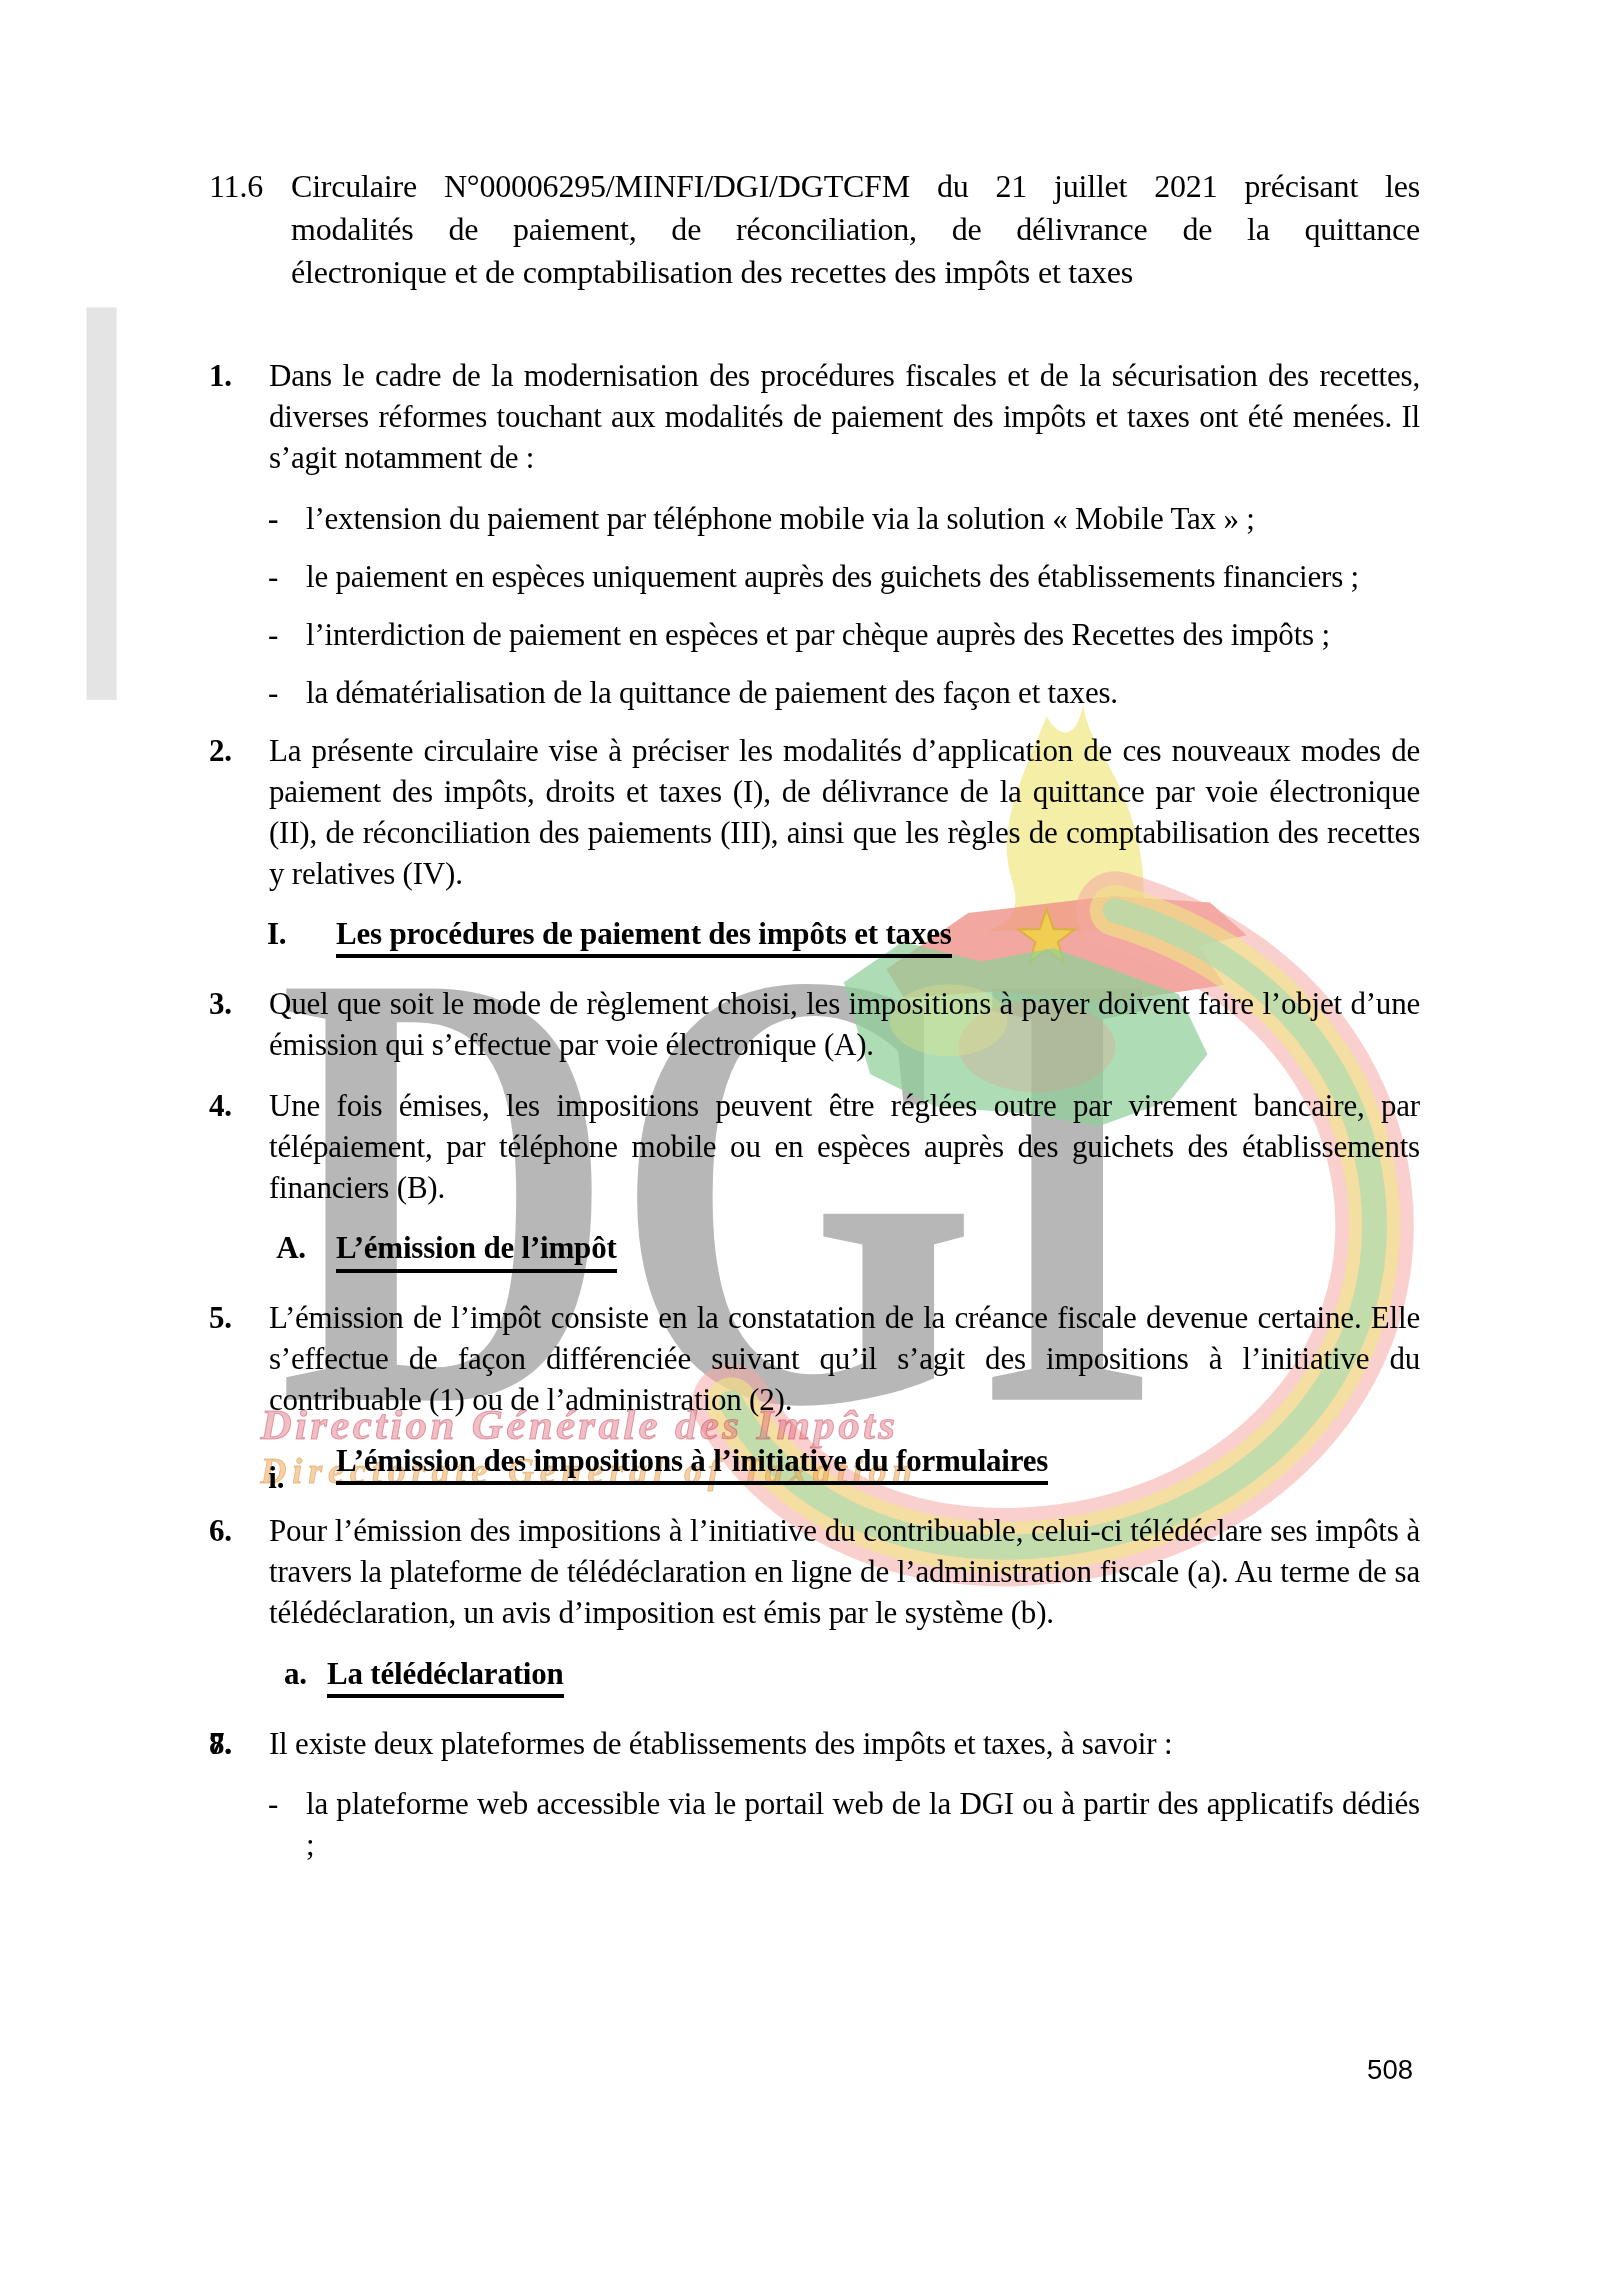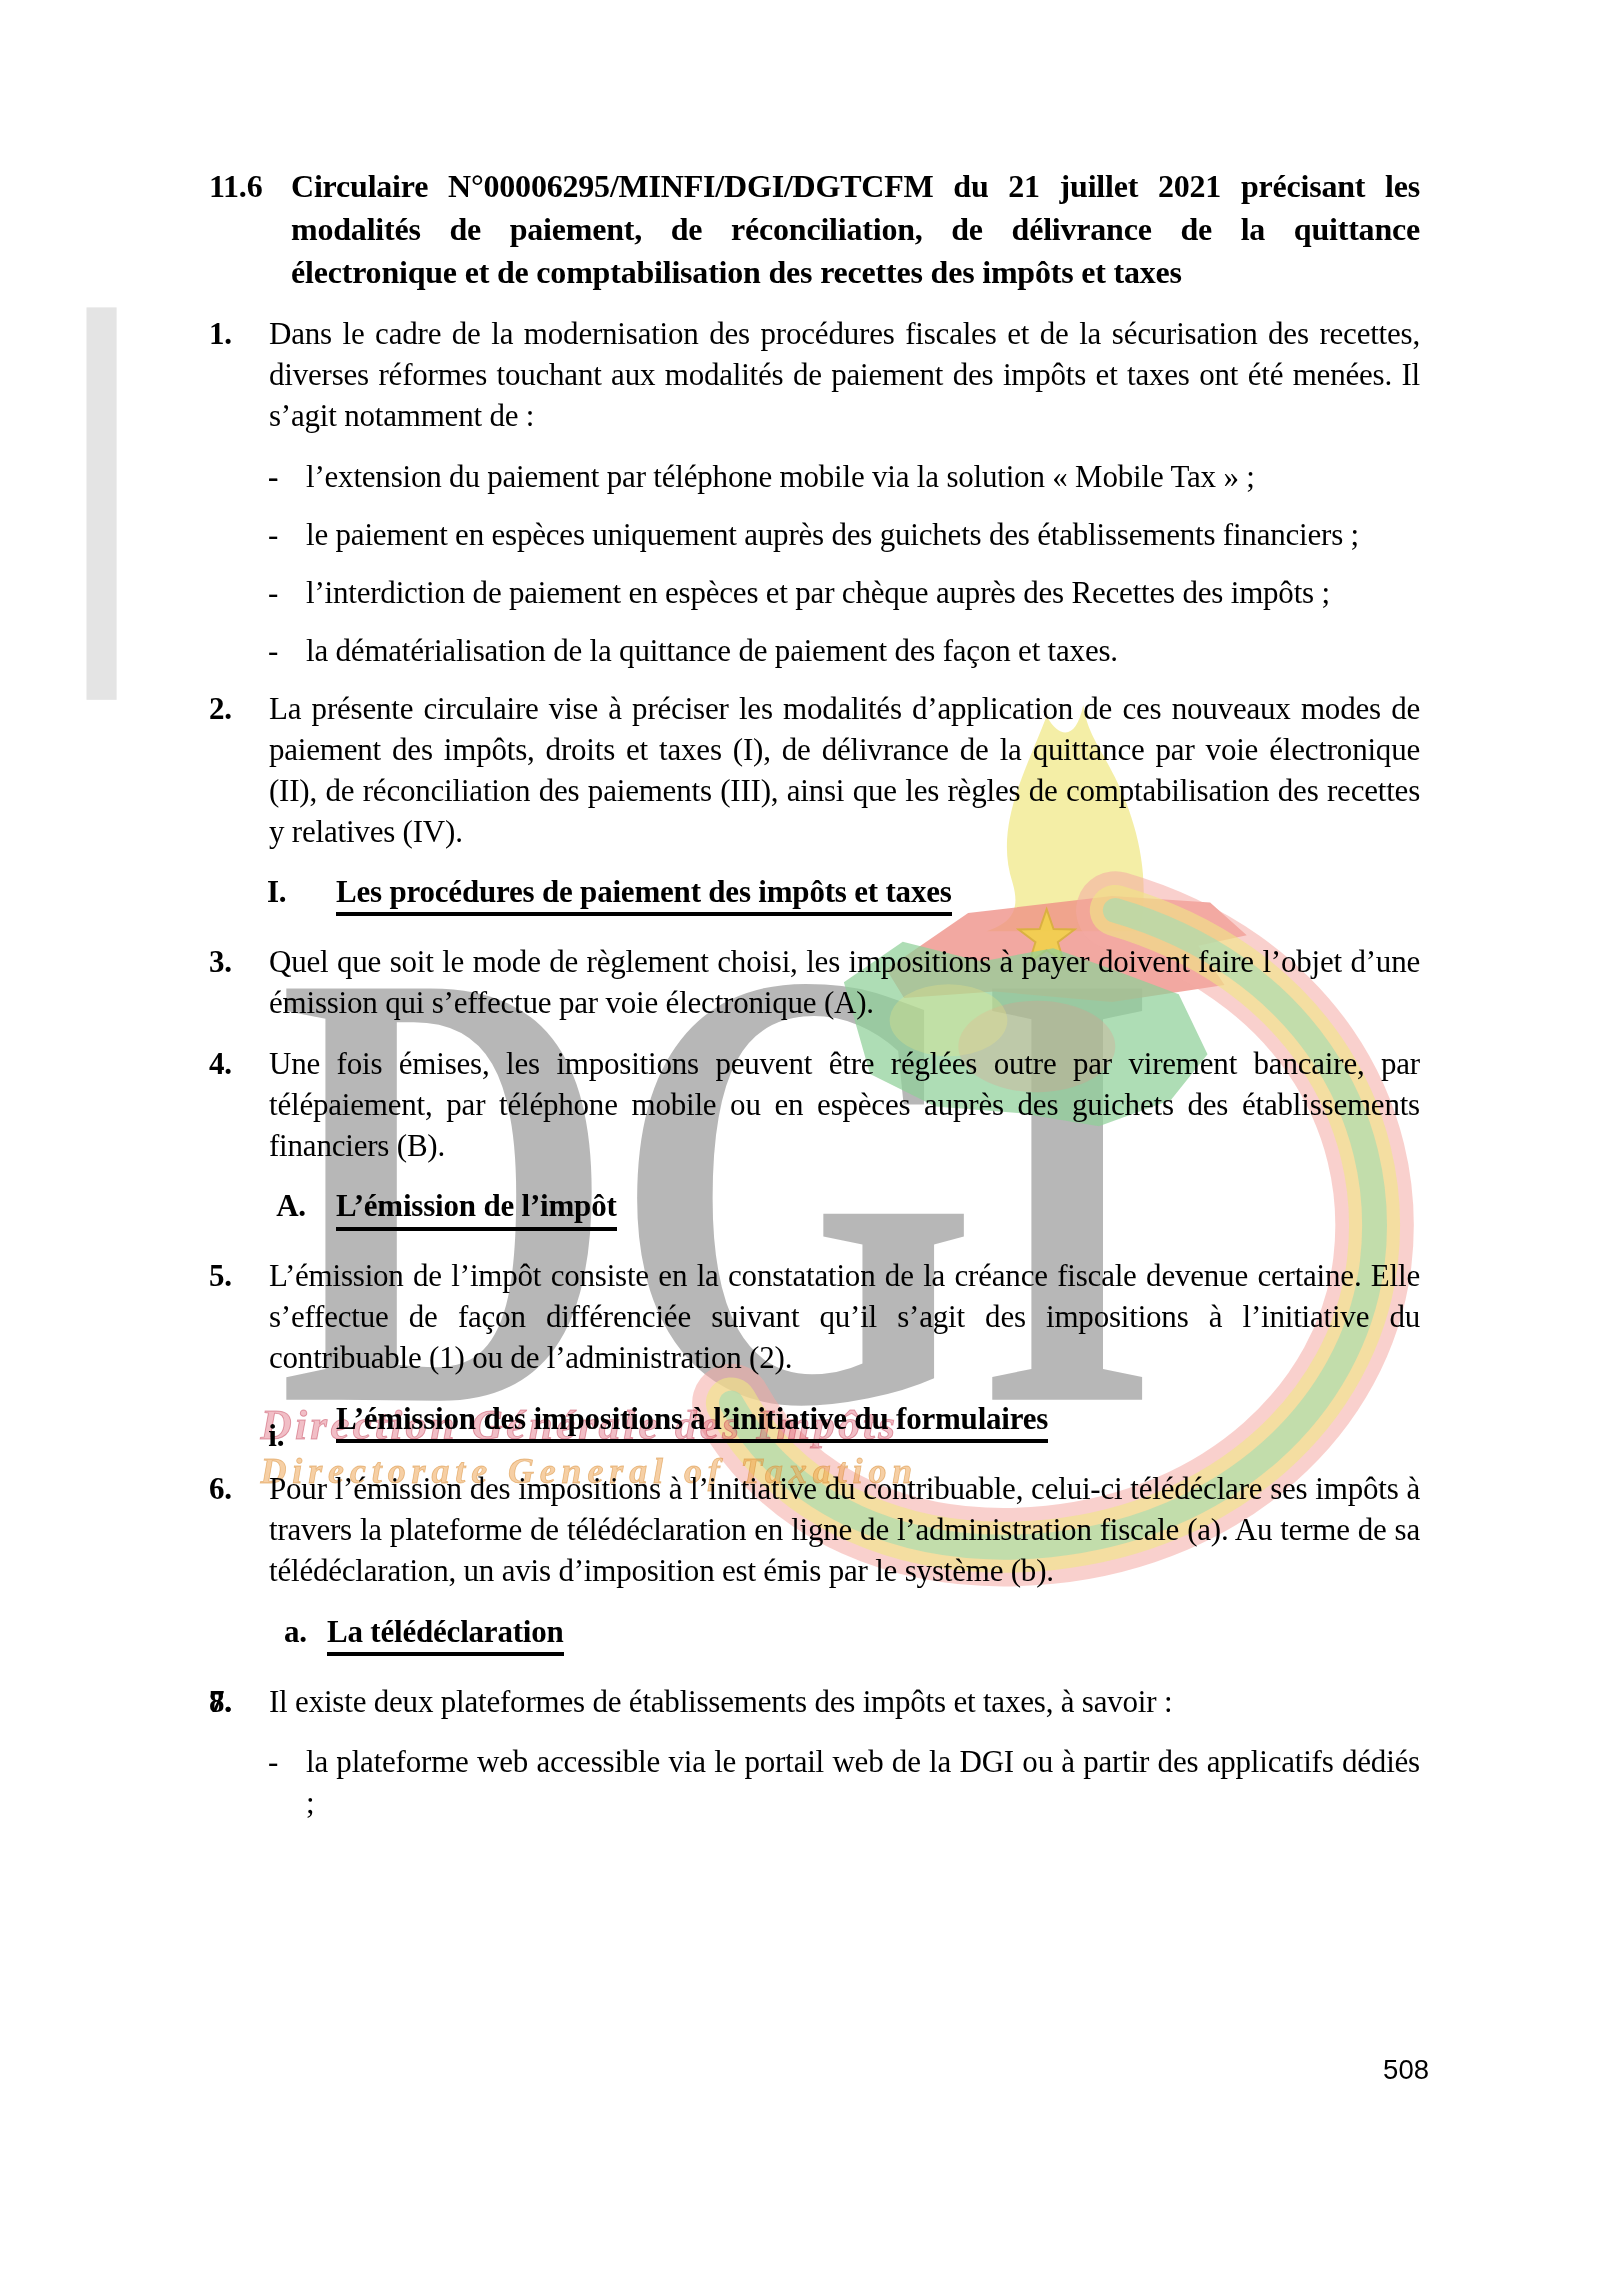--- a/index.html
+++ b/index.html
@@ -3,40 +3,40 @@
 <meta charset="utf-8">
 <style>
   html,body{margin:0;padding:0;background:#ffffff;}
   .page{
     position:relative;width:1623px;height:2295px;background:#ffffff;
     overflow:hidden;font-family:"Liberation Serif",serif;color:#000;
   }
   .wm{position:absolute;left:0;top:0;z-index:0;pointer-events:none;}
   .doc{position:relative;z-index:1;padding:165px 203px 0 209px;}
   .title{
-    position:relative;padding-left:82px;font-weight:bold;
-    font-size:32px;line-height:43px;margin-bottom:19px;letter-spacing:-0.2px;
+    position:relative;padding-left:82px;font-weight:normal;
+    font-size:32px;line-height:43px;margin-bottom:61px;letter-spacing:-0.2px;
   }
   .title .marker{position:absolute;left:0;top:0;}
   .jfull{text-align:justify;text-align-last:justify;}
   .blk{position:relative;font-size:31px;line-height:41px;text-align:justify;letter-spacing:-0.2px;}
   .blk .marker{position:absolute;left:0;top:0;}
   .para{padding-left:60px;margin-bottom:19.6px;}
   .para > .marker{font-weight:bold;}
   .dash{margin-left:59px;padding-left:38px;margin-bottom:17px;}
   .h{font-weight:bold;text-align:left;margin:5.2px 0 29px 58px;padding-left:69px;}
   .h .u{border-bottom:4.6px solid #000;padding-bottom:3.3px;}
   .h1 .marker{left:0;}
   .h2 .marker{left:9.2px;}
   .h3 .marker{left:1.3px;margin-top:17px;}
   .h3{margin-top:17px;}
   .h4{padding-left:60px;}
   .h4 .marker{left:17px;}
   .pagenum{
-    position:absolute;right:194px;top:2054px;z-index:1;
+    position:absolute;right:210px;top:2054px;z-index:1;
     font-family:"Liberation Sans",sans-serif;font-size:27.5px;color:#000;
   }
   .wmtext1{font-family:"Liberation Serif",serif;font-style:italic;font-weight:bold;}
   .wmtext2{font-family:"Liberation Serif",serif;font-style:italic;font-weight:bold;}
 </style>
 </head>
 <body>
 
 <div class="page">
 

